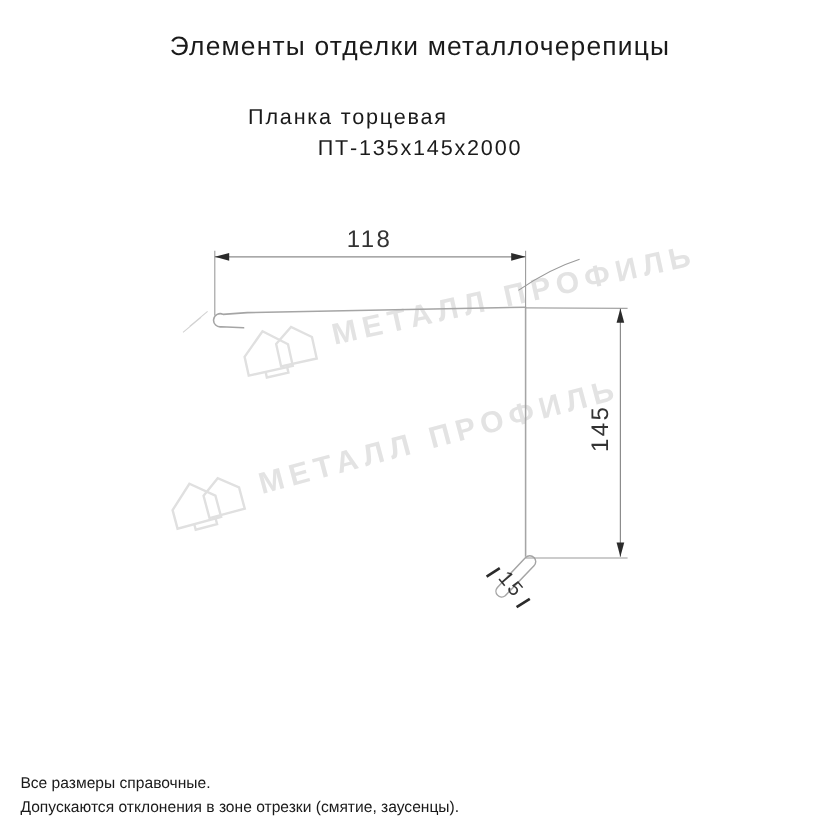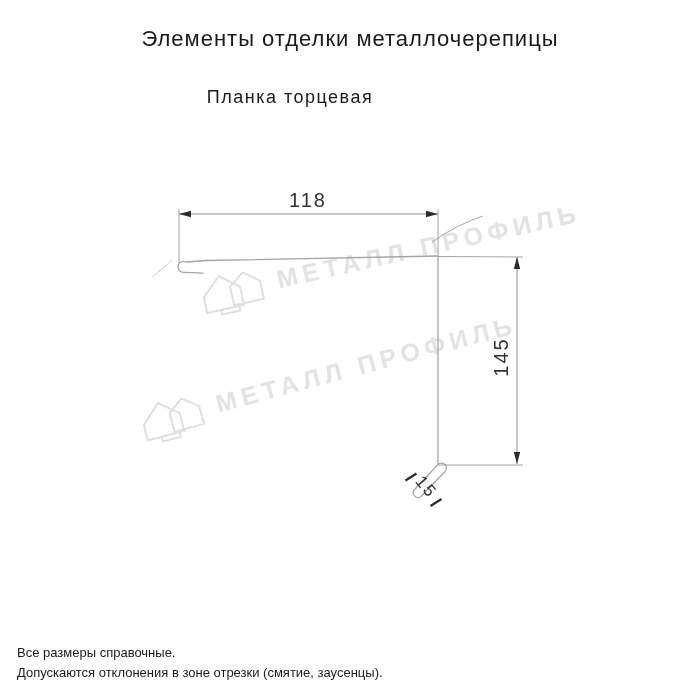--- a/index.html
+++ b/index.html
@@ -63,20 +63,21 @@
   .note-1{top:645px;}
   .note-2{top:665px;}
 </style>
 </head>
 <body>
 
 <div class="page">
 
   <div class="title">Элементы отделки металлочерепицы</div>
   <div class="subtitle">Планка торцевая</div>
+  <div class="product-code">ПТ-135х145х2000</div>
 
   <div class="watermark wm-upper">
     <span class="wm-logo">
       <svg width="72" height="52" viewBox="0 0 90 64" fill="none">
         <polygon points="7,34 31,12 54,31 54,54 7,54" stroke="#e0e0e0" stroke-width="2.5" fill="none"></polygon>
         <polygon points="42,28 61,14 80,29 80,52 42,52" stroke="#e0e0e0" stroke-width="2.5" fill="none"></polygon>
         <polyline points="25,54 25,60 48,60 48,54" stroke="#e0e0e0" stroke-width="2.5" fill="none"></polyline>
       </svg>
     </span>
     <span class="wm-text">МЕТАЛЛ ПРОФИЛЬ</span>

